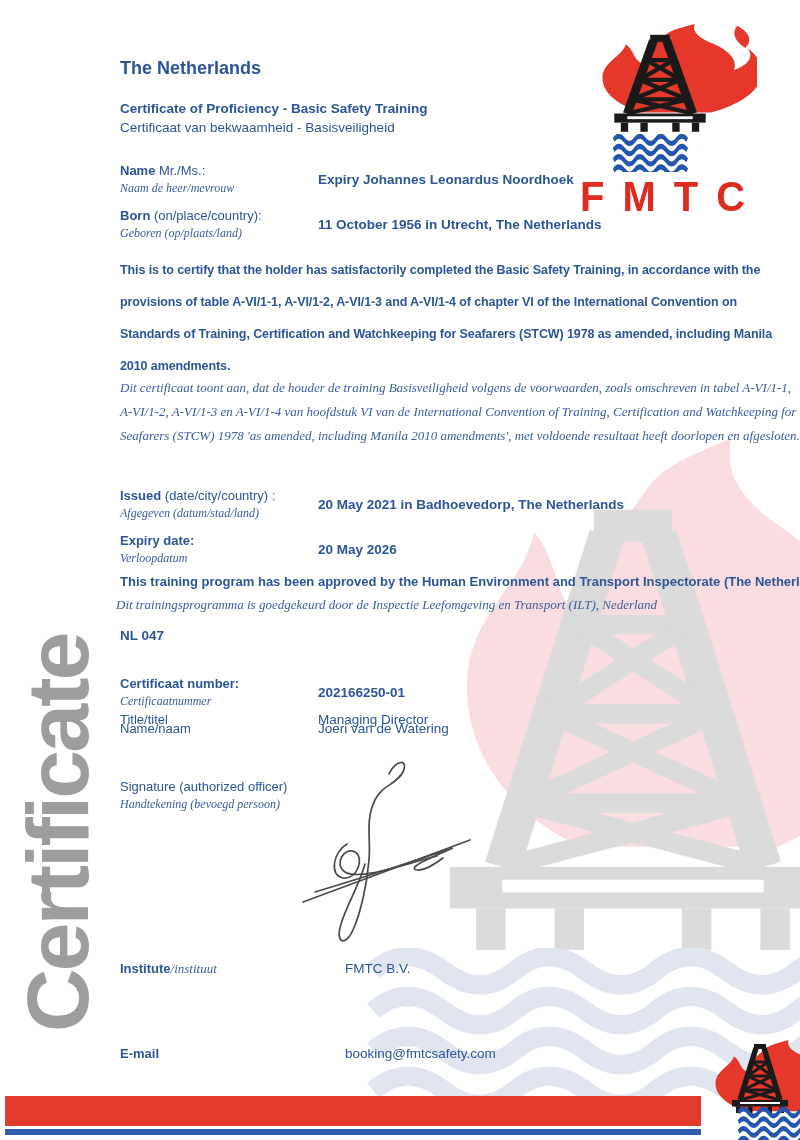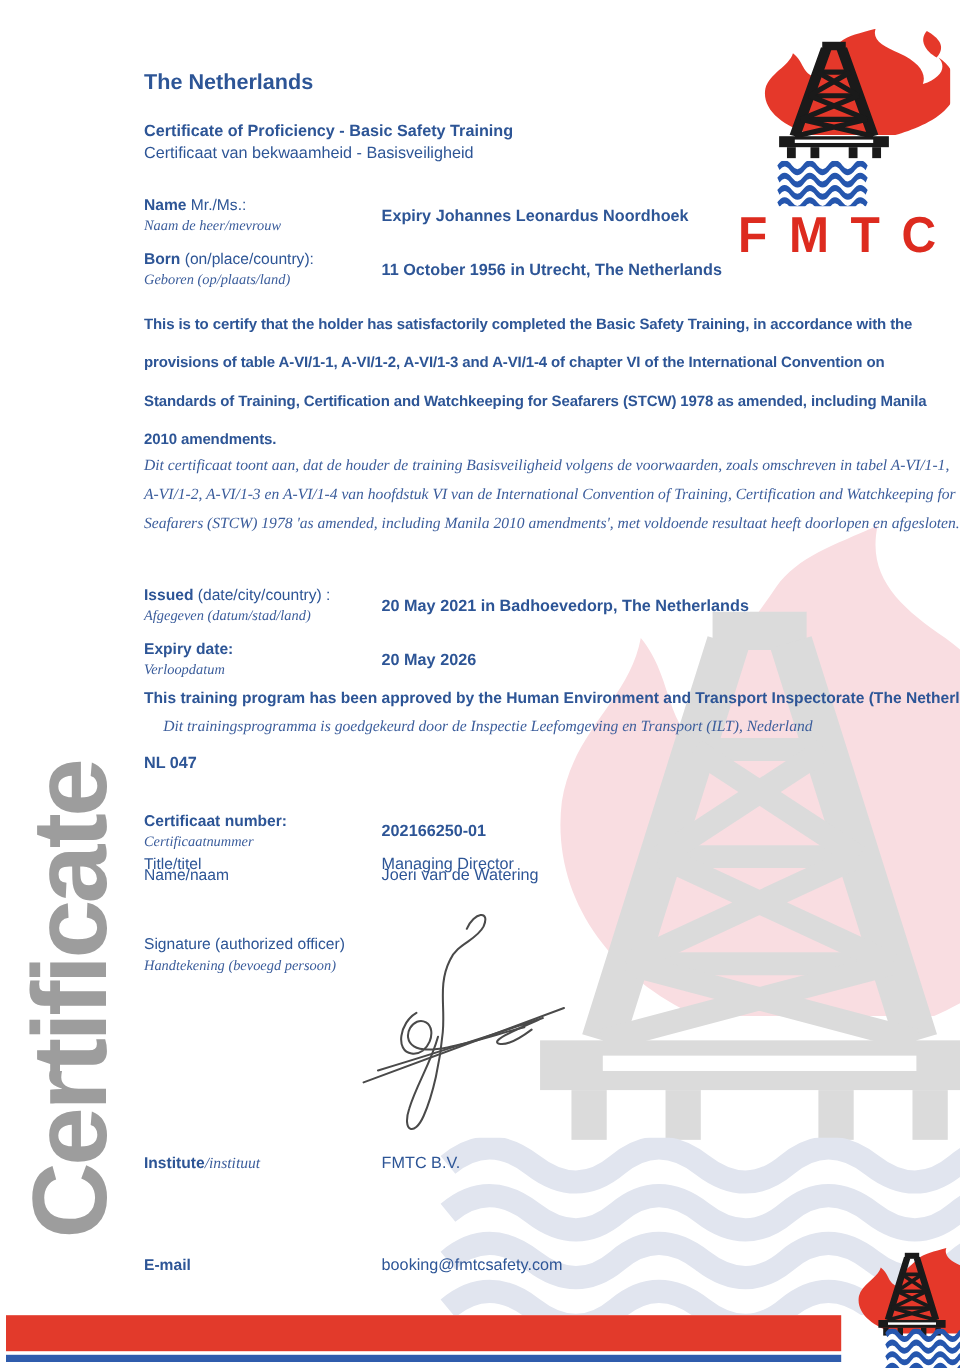--- a/index.html
+++ b/index.html
@@ -34,38 +34,38 @@
   .flabel{flex:0 0 198px;width:198px;line-height:1.25;}
   .bb{font-weight:700;}
   .fsub{font-family:"Liberation Serif",serif;font-style:italic;font-size:12px;color:var(--serif-blue);margin-top:2px;}
   .fvalue{font-weight:700;font-size:13.5px;line-height:1.2;}
   .fvalue.reg{font-weight:400;}
 
   
   .para-en{position:absolute;left:120px;top:254px;width:672px;font-size:12.5px;font-weight:700;line-height:32px;letter-spacing:-0.1px;}
   .para-nl{position:absolute;left:120px;top:376px;width:682px;font-family:"Liberation Serif",serif;font-style:italic;font-size:13px;color:var(--serif-blue);line-height:24px;}
   .approve-en{position:absolute;left:120px;top:574px;font-size:13px;font-weight:700;white-space:nowrap;}
-  .approve-nl{position:absolute;left:136px;top:597px;font-family:"Liberation Serif",serif;font-style:italic;font-size:13px;color:var(--serif-blue);white-space:nowrap;}
+  .approve-nl{position:absolute;left:116px;top:597px;font-family:"Liberation Serif",serif;font-style:italic;font-size:13px;color:var(--serif-blue);white-space:nowrap;}
 
   
   .cert-word{
     position:absolute;left:14px;top:1032px;transform-origin:0 0;transform:rotate(-90deg);
     font-size:88px;font-weight:700;letter-spacing:-3px;color:var(--cert-gray);white-space:nowrap;line-height:1;
   }
 
   
-  .logo-tr{position:absolute;left:613px;top:24px;width:182px;height:194px;text-align:right;}
+  .logo-tr{position:absolute;left:578px;top:24px;width:182px;height:194px;text-align:right;}
   .fmtc-letters{position:absolute;left:2px;top:151px;width:180px;font-size:40px;font-weight:700;letter-spacing:18px;color:var(--letters-red);line-height:40px;transform:scaleY(1.05);transform-origin:0 0;white-space:nowrap;}
 
   
   .band-red{position:absolute;left:5px;top:1096px;width:696px;height:30px;background:var(--band-red);}
   .band-blue{position:absolute;left:5px;top:1129px;width:696px;height:6px;background:var(--band-blue);}
 
   
-  .crow{position:absolute;left:120px;width:676px;display:flex;font-size:13px;}
+  .crow{position:absolute;left:120px;width:676px;display:flex;font-size:13px;gap:27px;}
   .clabel{flex:0 0 198px;width:198px;}
   .clabel b{font-weight:700;}
   .clabel i{font-family:"Liberation Serif",serif;font-style:italic;color:var(--serif-blue);}
   .cvalue{font-weight:400;font-size:13.5px;}
 </style>
 </head>
 <body>
 
 <div class="page">
 

